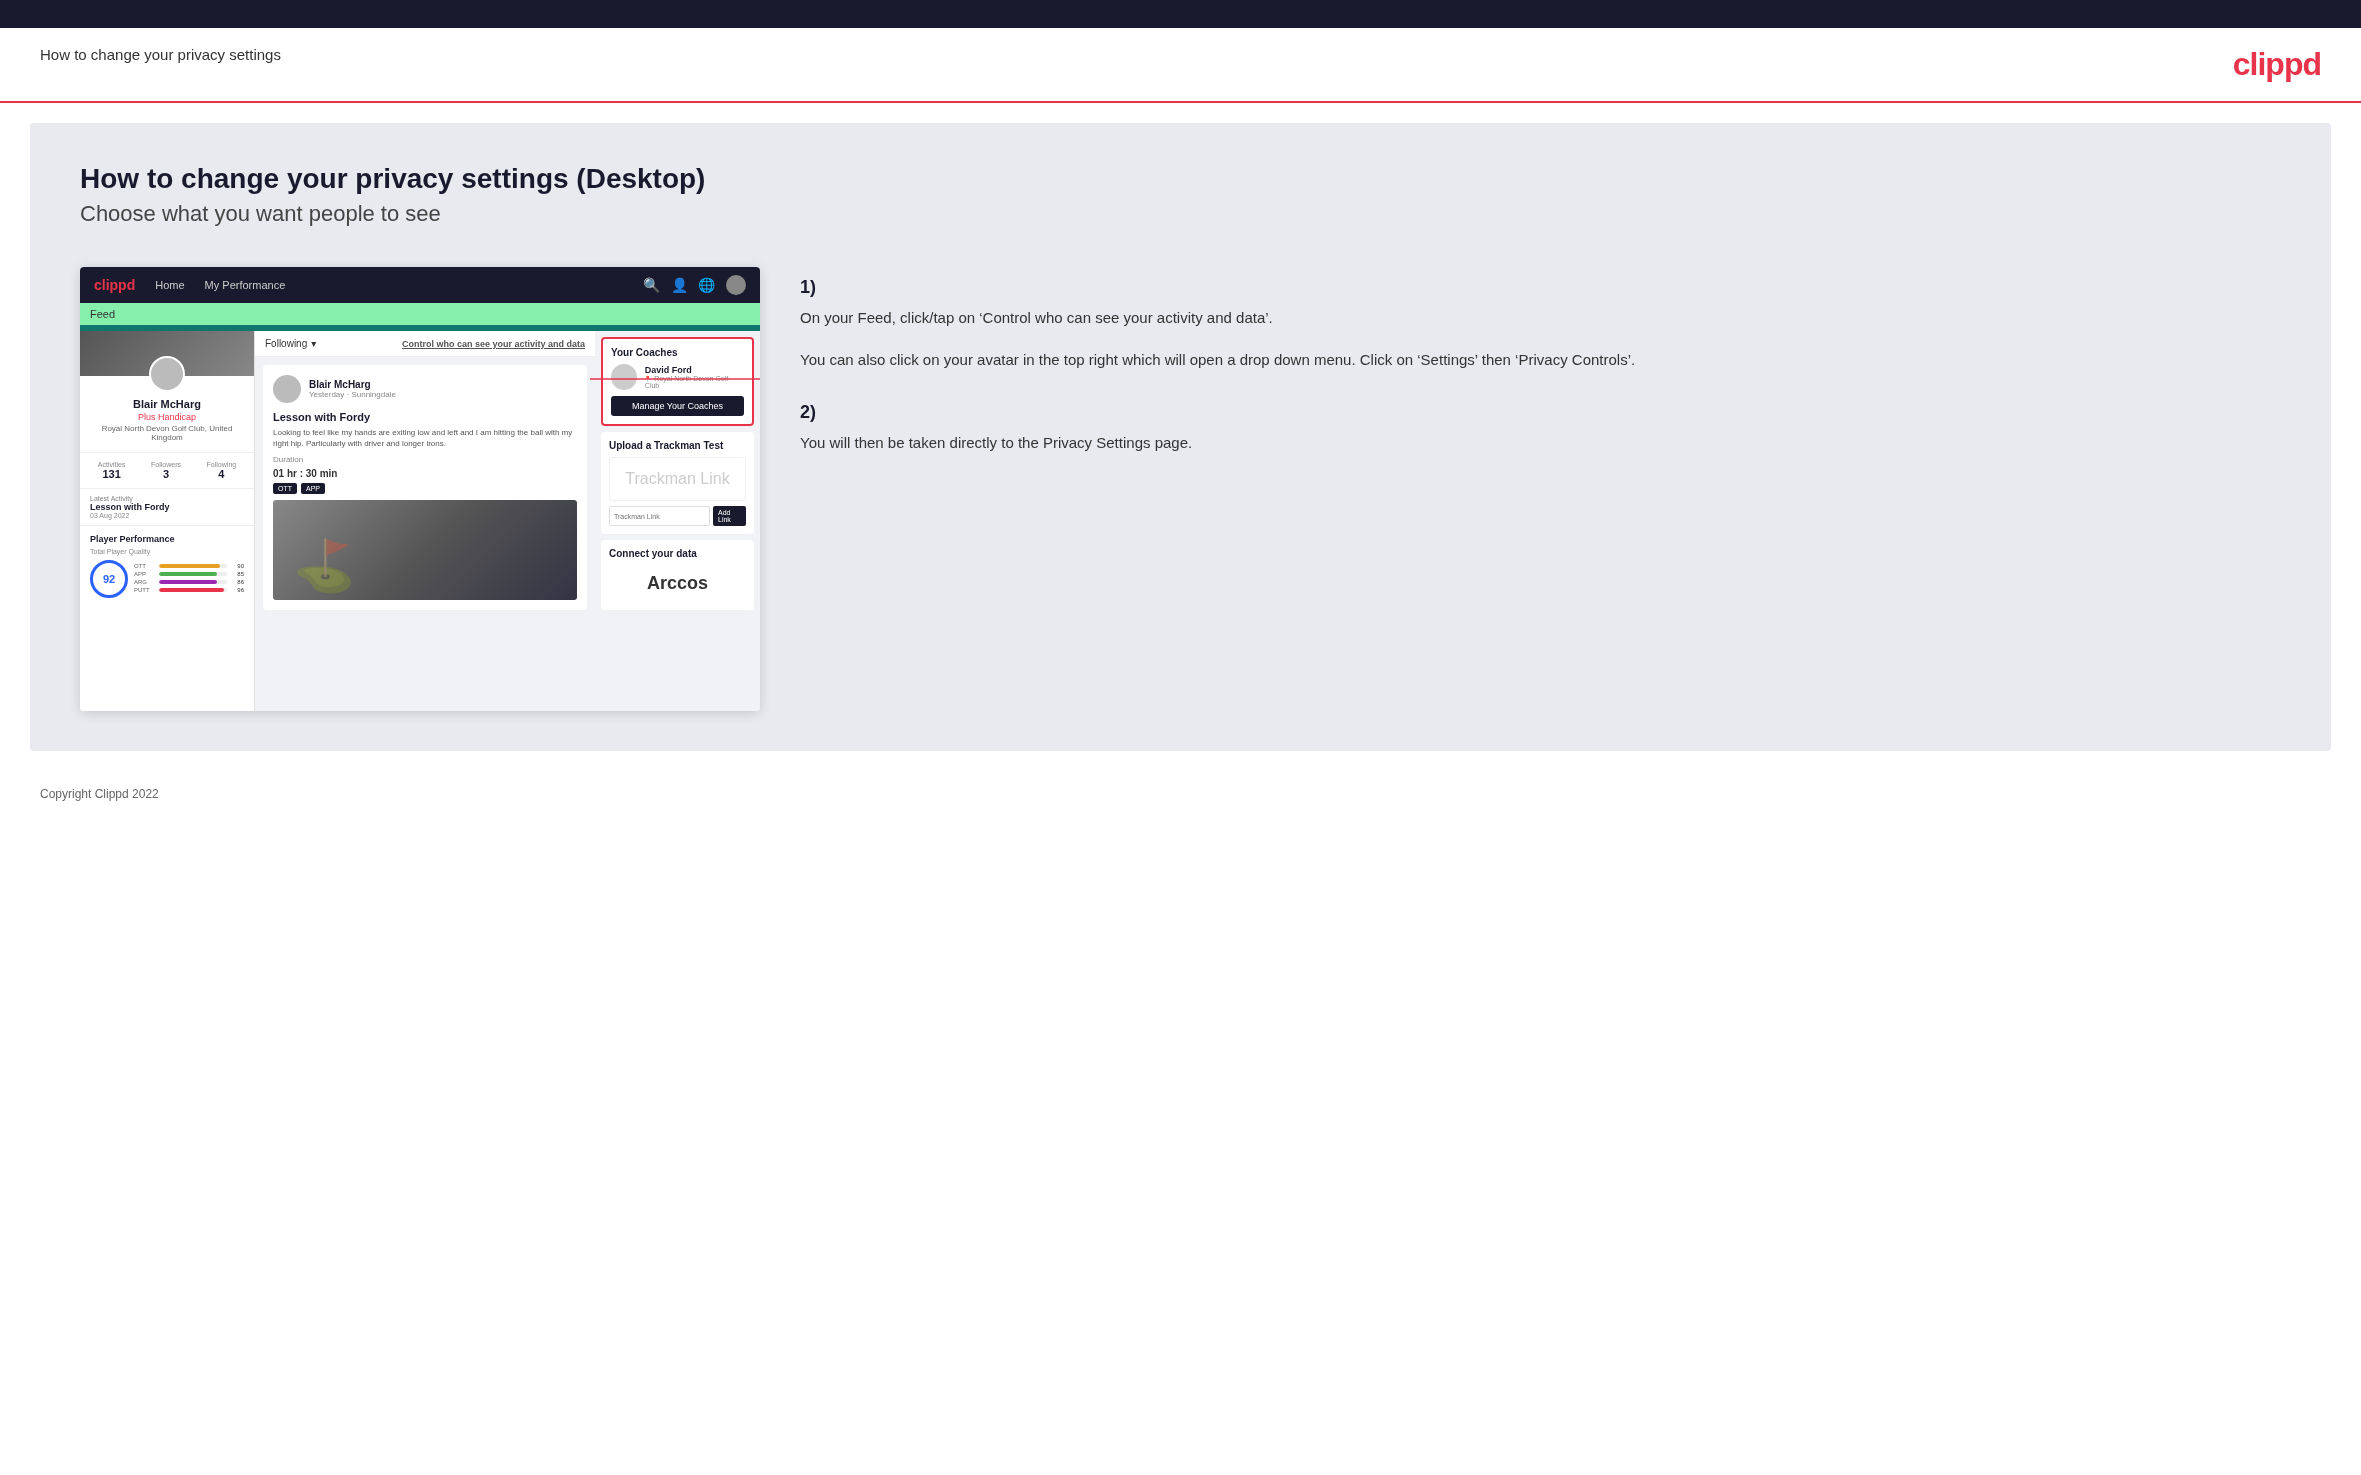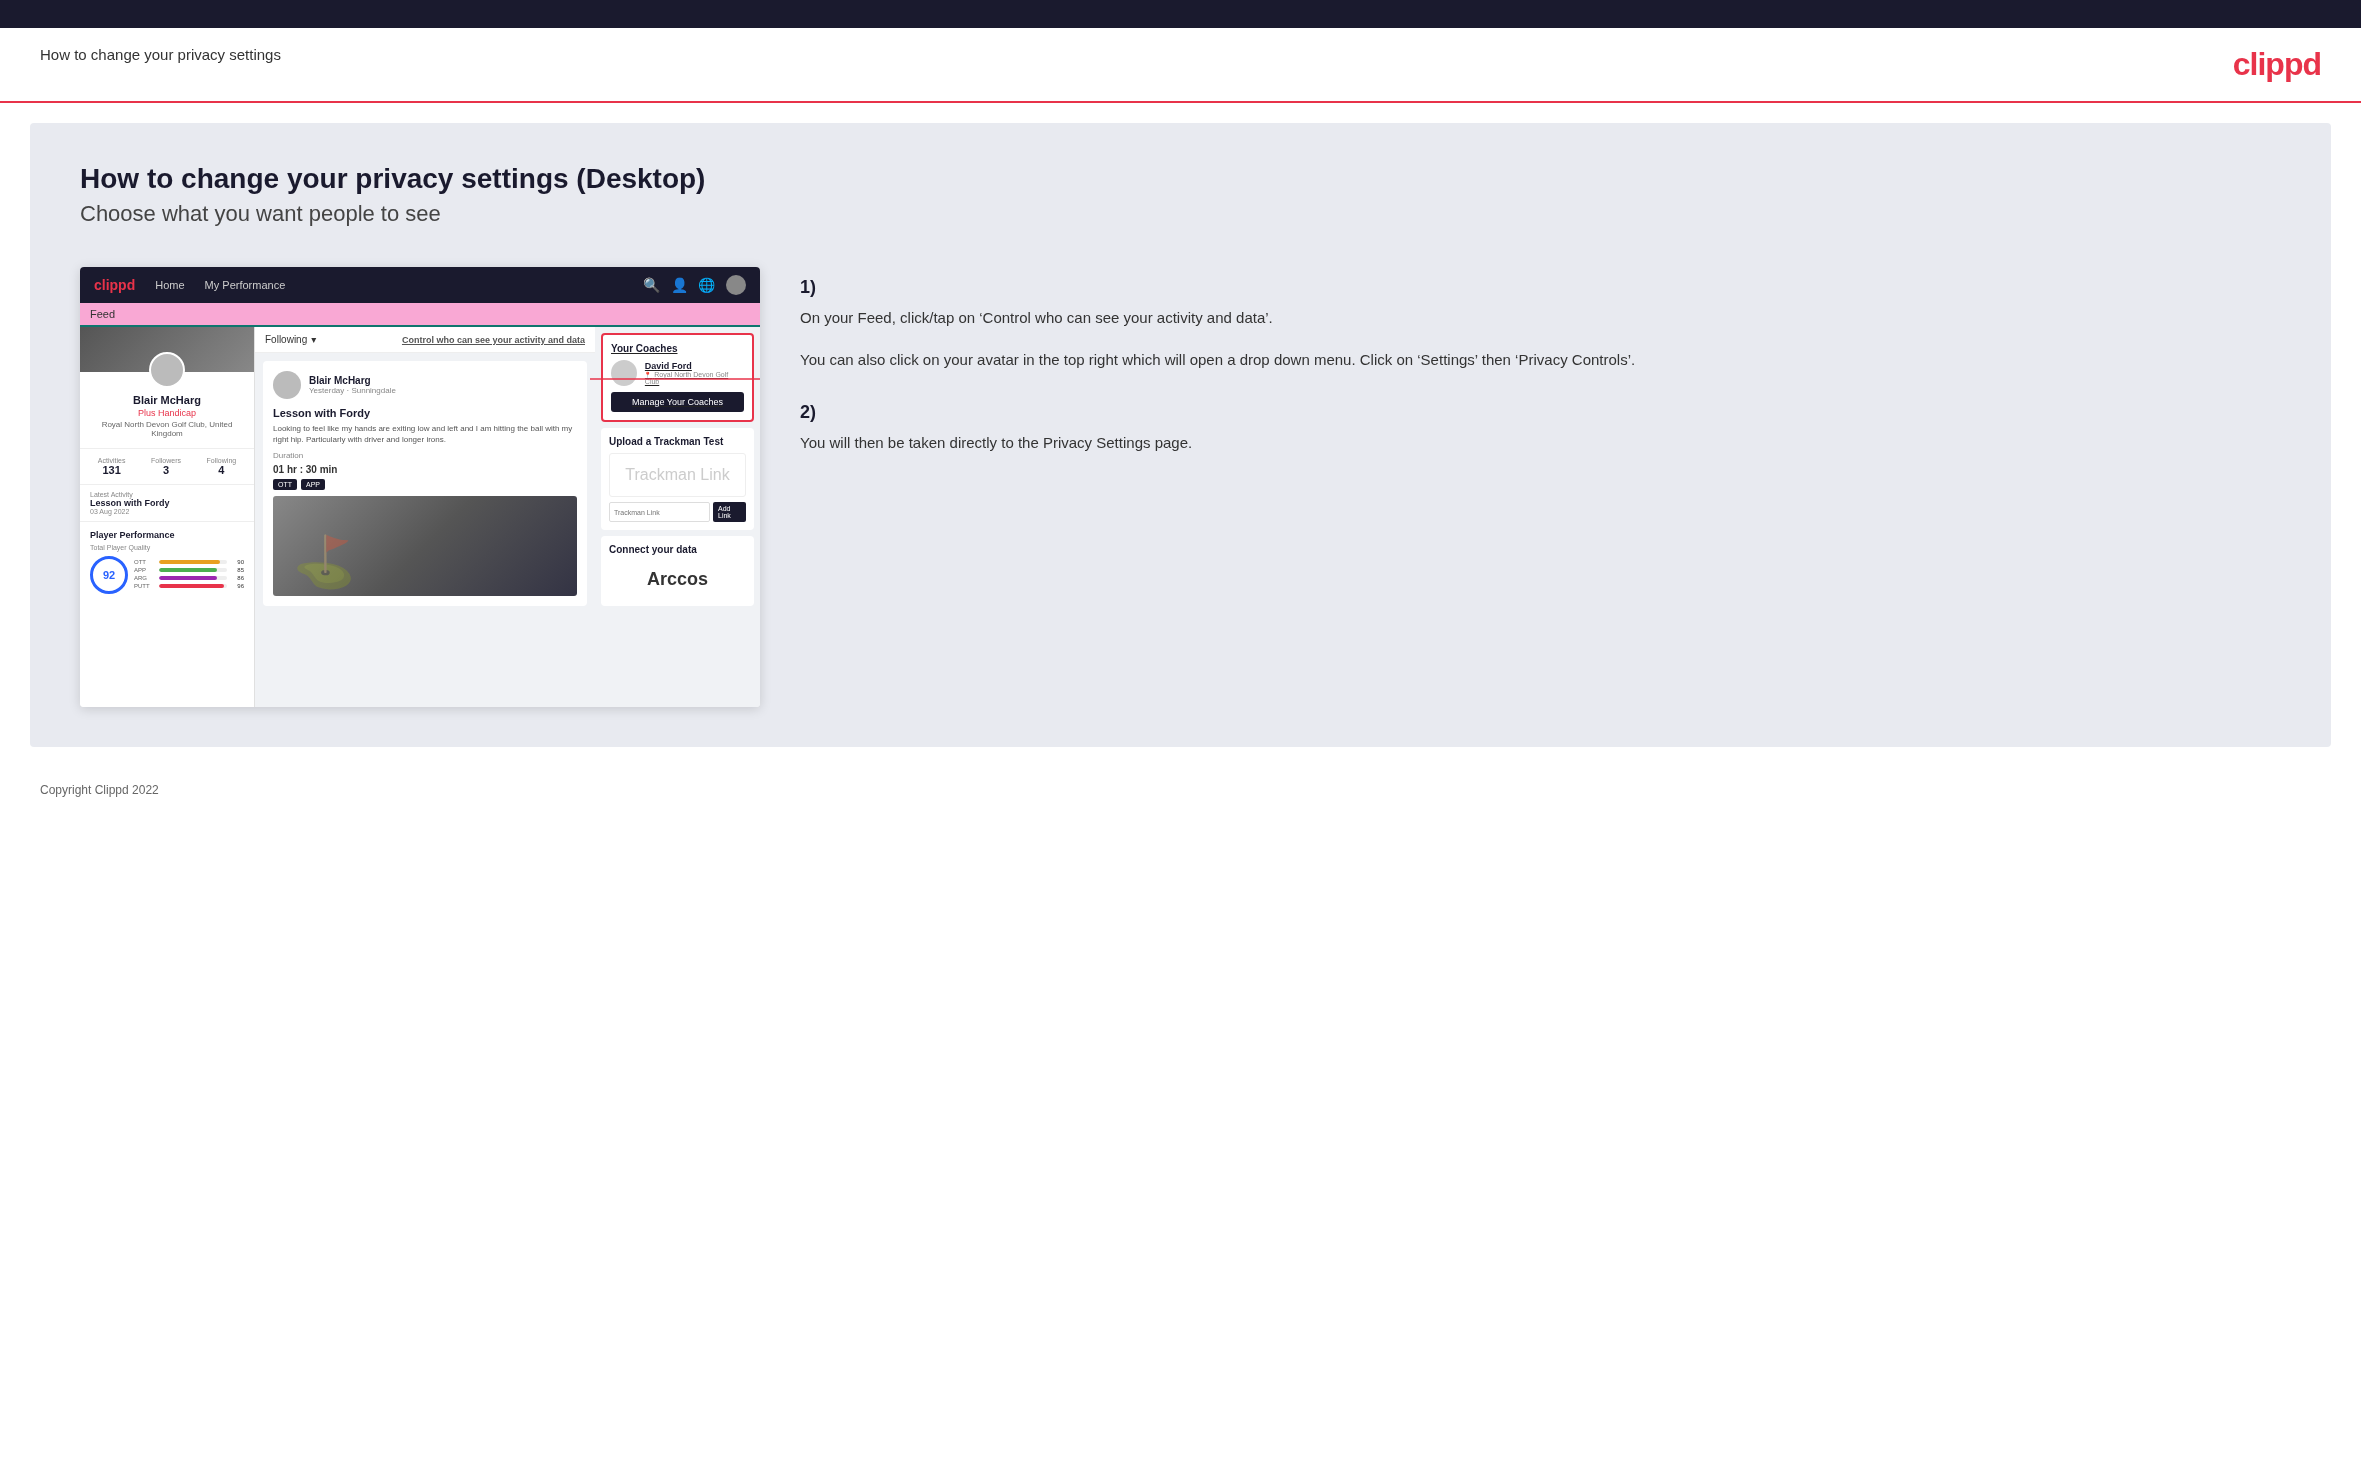--- a/index.html
+++ b/index.html
@@ -469,21 +469,21 @@
         <span class="mock-nav-item">Home</span>
         <span class="mock-nav-item">My Performance</span>
         <div class="mock-nav-right">
           <span class="mock-nav-icon">🔍</span>
           <span class="mock-nav-icon">👤</span>
           <span class="mock-nav-icon">🌐</span>
           <span class="mock-nav-icon" style="background:#888;width:20px;height:20px;border-radius:50%;display:inline-block;"></span>
         </div>
       </div>
 
-      <div style="background:#f9a8d4; padding: 5px 10px; border-bottom: 2px solid #0f766e; display:flex; align-items:center;">
+      <div style="background:#86efac; padding: 5px 10px; border-bottom: 6px solid #0f766e; display:flex; align-items:center;">
         <span style="font-size:11px; color:#333; font-weight:500;">Feed</span>
       </div>
 
       <div class="mock-body">
 
         <div class="mock-sidebar">
           <div class="mock-profile-banner">
             <div class="mock-avatar"></div>
           </div>
           <div class="mock-profile-info">
@@ -574,21 +574,21 @@
               <span class="mock-badge">APP</span>
             </div>
             <div class="mock-post-image">
               <div style="position:absolute; bottom:5px; left:20px; color:#fff; font-size:50px; opacity:0.3;">⛳</div>
             </div>
           </div>
         </div>
 
         <div class="mock-right">
 
-          <div style="background:#fff; border-radius:4px; padding:8px; border: 2px solid #e8334a; position:relative;text-decoration:underline;">
+          <div style="background:#fff; border-radius:4px; padding:8px; border: 2px solid #e8334a; position:relative;">
             <div class="mock-panel-title">Your Coaches</div>
             <div class="mock-coach-row">
               <div class="mock-coach-avatar"></div>
               <div>
                 <div class="mock-coach-name">David Ford</div>
                 <div class="mock-coach-club">
                   <span style="font-size:6px;">📍</span>
                   <span>Royal North Devon Golf Club</span>
                 </div>
               </div>

